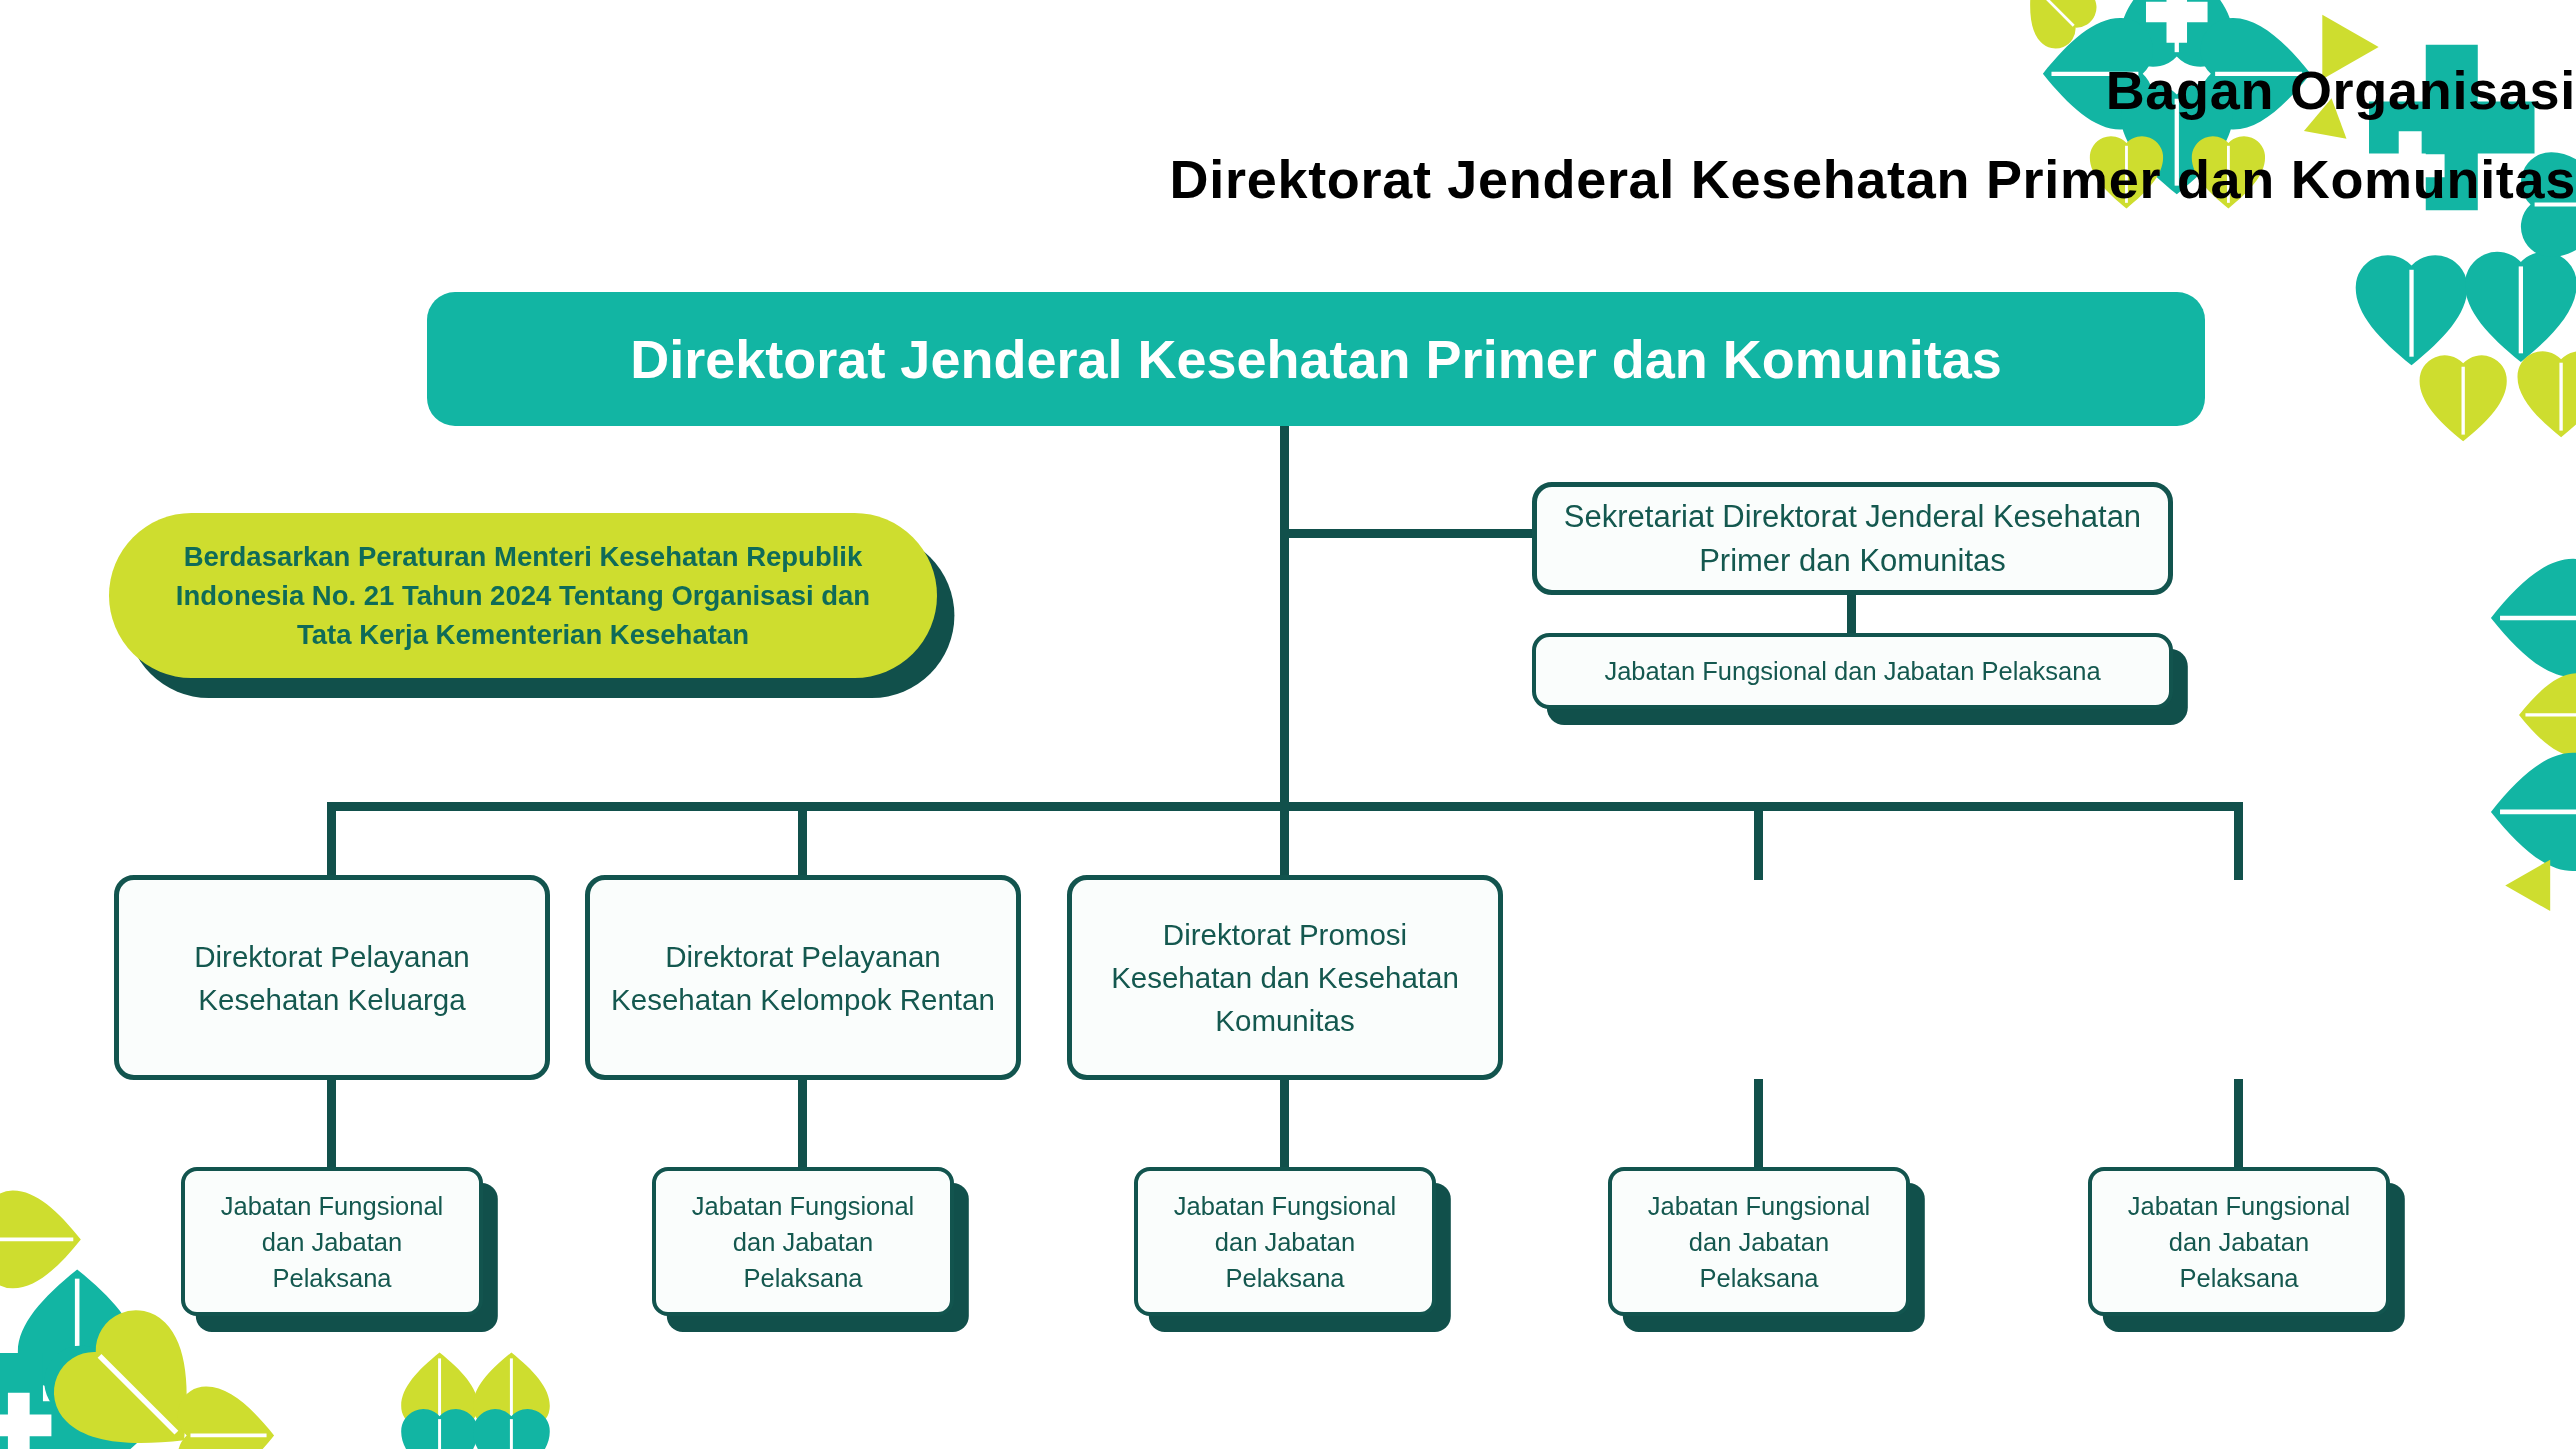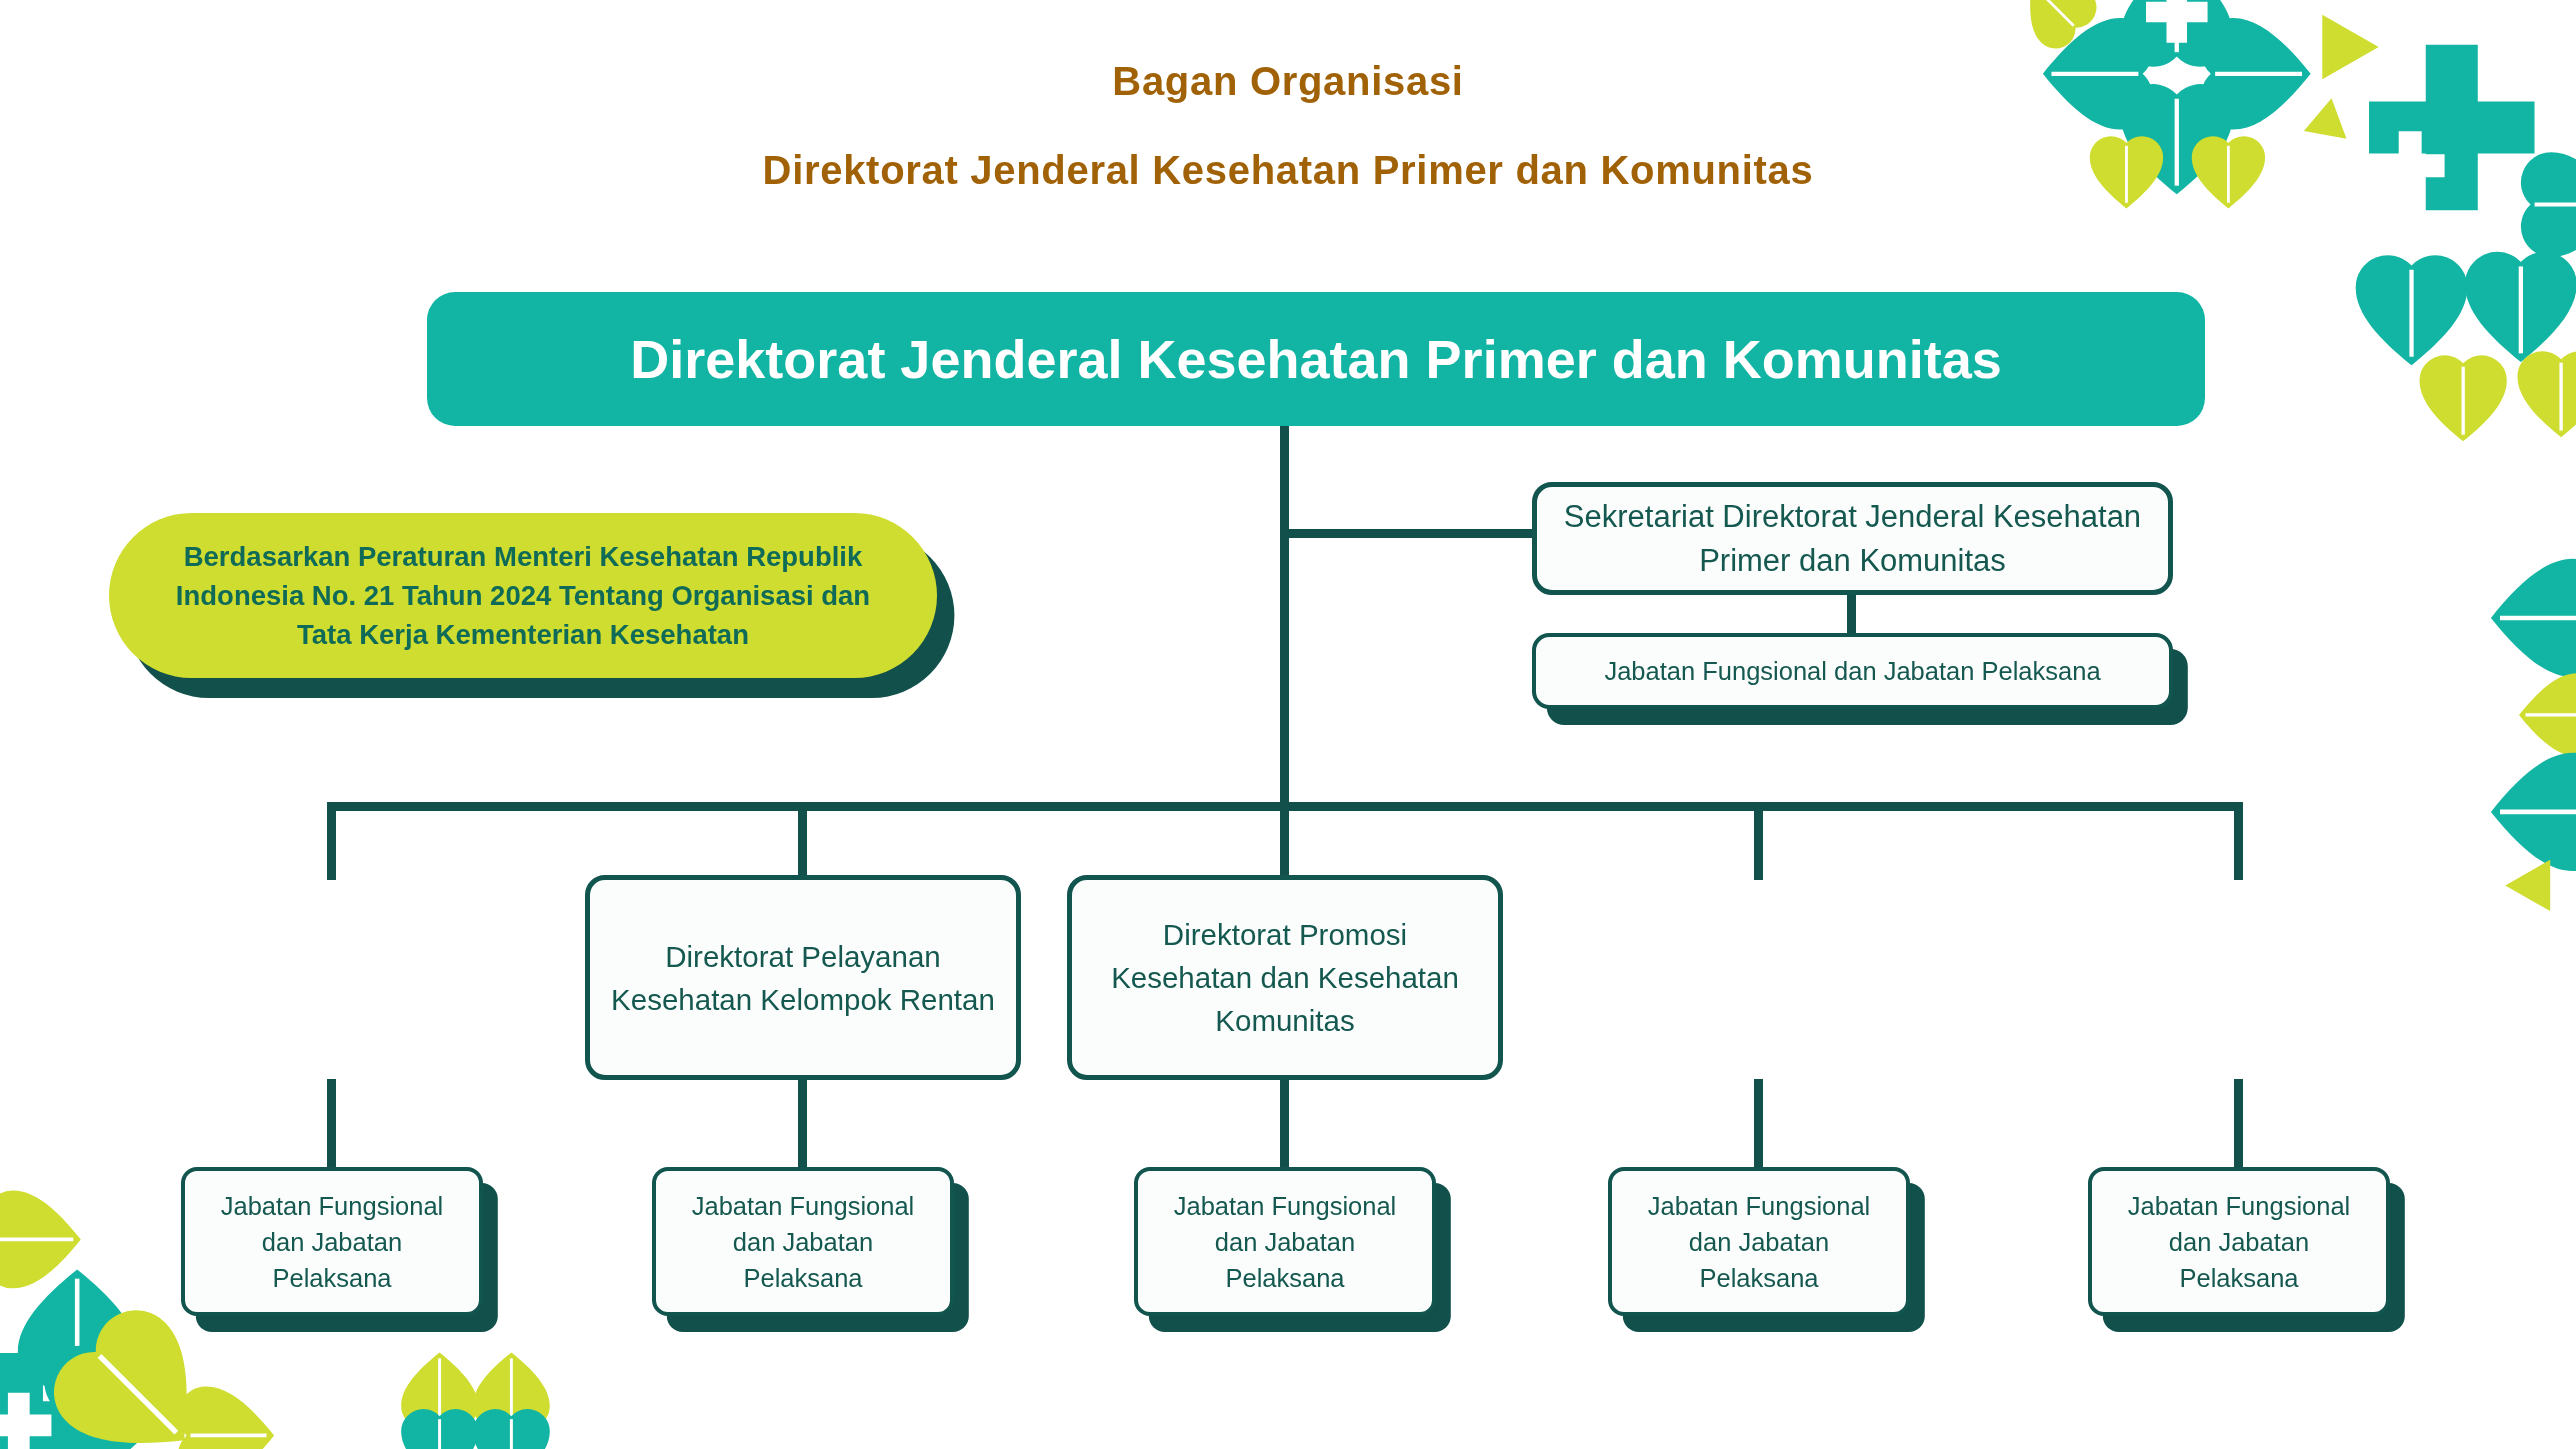--- a/index.html
+++ b/index.html
@@ -1,22 +1,22 @@
 <!DOCTYPE html>
 <html style="font-size:10.7px"><head>
 <meta charset="utf-8">
 <style>
   html,body{margin:0;padding:0;background:#ffffff;}
   #canvas{
     position:relative;width:2576px;height:1449px;overflow:hidden;
     background:#ffffff;font-family:"Liberation Sans",sans-serif;
   }
   .title-line{
-    position:absolute;left:0;width:100%;text-align:center;
-    font-weight:bold;font-size:40px;color:#a16207;letter-spacing:0.7px;
+    position:absolute;left:0;width:100%;text-align:right;
+    font-weight:bold;font-size:54px;color:#000000;letter-spacing:0.7px;
   }
   #title1{top:59px;}
   #title2{top:148px;}
   .root-box{
     position:absolute;left:427px;top:292px;width:1778px;height:134px;
     background:#12B5A3;border-radius:28px;display:flex;align-items:center;justify-content:center;
     color:#ffffff;font-weight:bold;font-size:54px;text-align:center;
   }
   .note-pill{
     position:absolute;left:109px;top:513px;width:828px;height:165px;
@@ -133,20 +133,23 @@
     <span>Berdasarkan Peraturan Menteri Kesehatan Republik Indonesia No. 21 Tahun 2024 Tentang Organisasi dan Tata Kerja Kementerian Kesehatan</span>
   </div>
 
   <div class="org-box sekretariat-box">
     <span>Sekretariat Direktorat Jenderal Kesehatan Primer dan Komunitas</span>
   </div>
   <div class="org-box sek-sub-box">
     <span>Jabatan Fungsional dan Jabatan Pelaksana</span>
   </div>
 
+  <div class="org-box dir-box" style="left:114px">
+    <span>Direktorat Pelayanan Kesehatan Keluarga</span>
+  </div>
   <div class="org-box dir-box" style="left:1067px">
     <span>Direktorat Promosi Kesehatan dan Kesehatan Komunitas</span>
   </div>
   <div class="org-box dir-box" style="left:585px">
     <span>Direktorat Pelayanan Kesehatan Kelompok Rentan</span>
   </div>
 
   <div class="org-box sub-box" style="left:181px">
     <span>Jabatan Fungsional dan Jabatan Pelaksana</span>
   </div>

